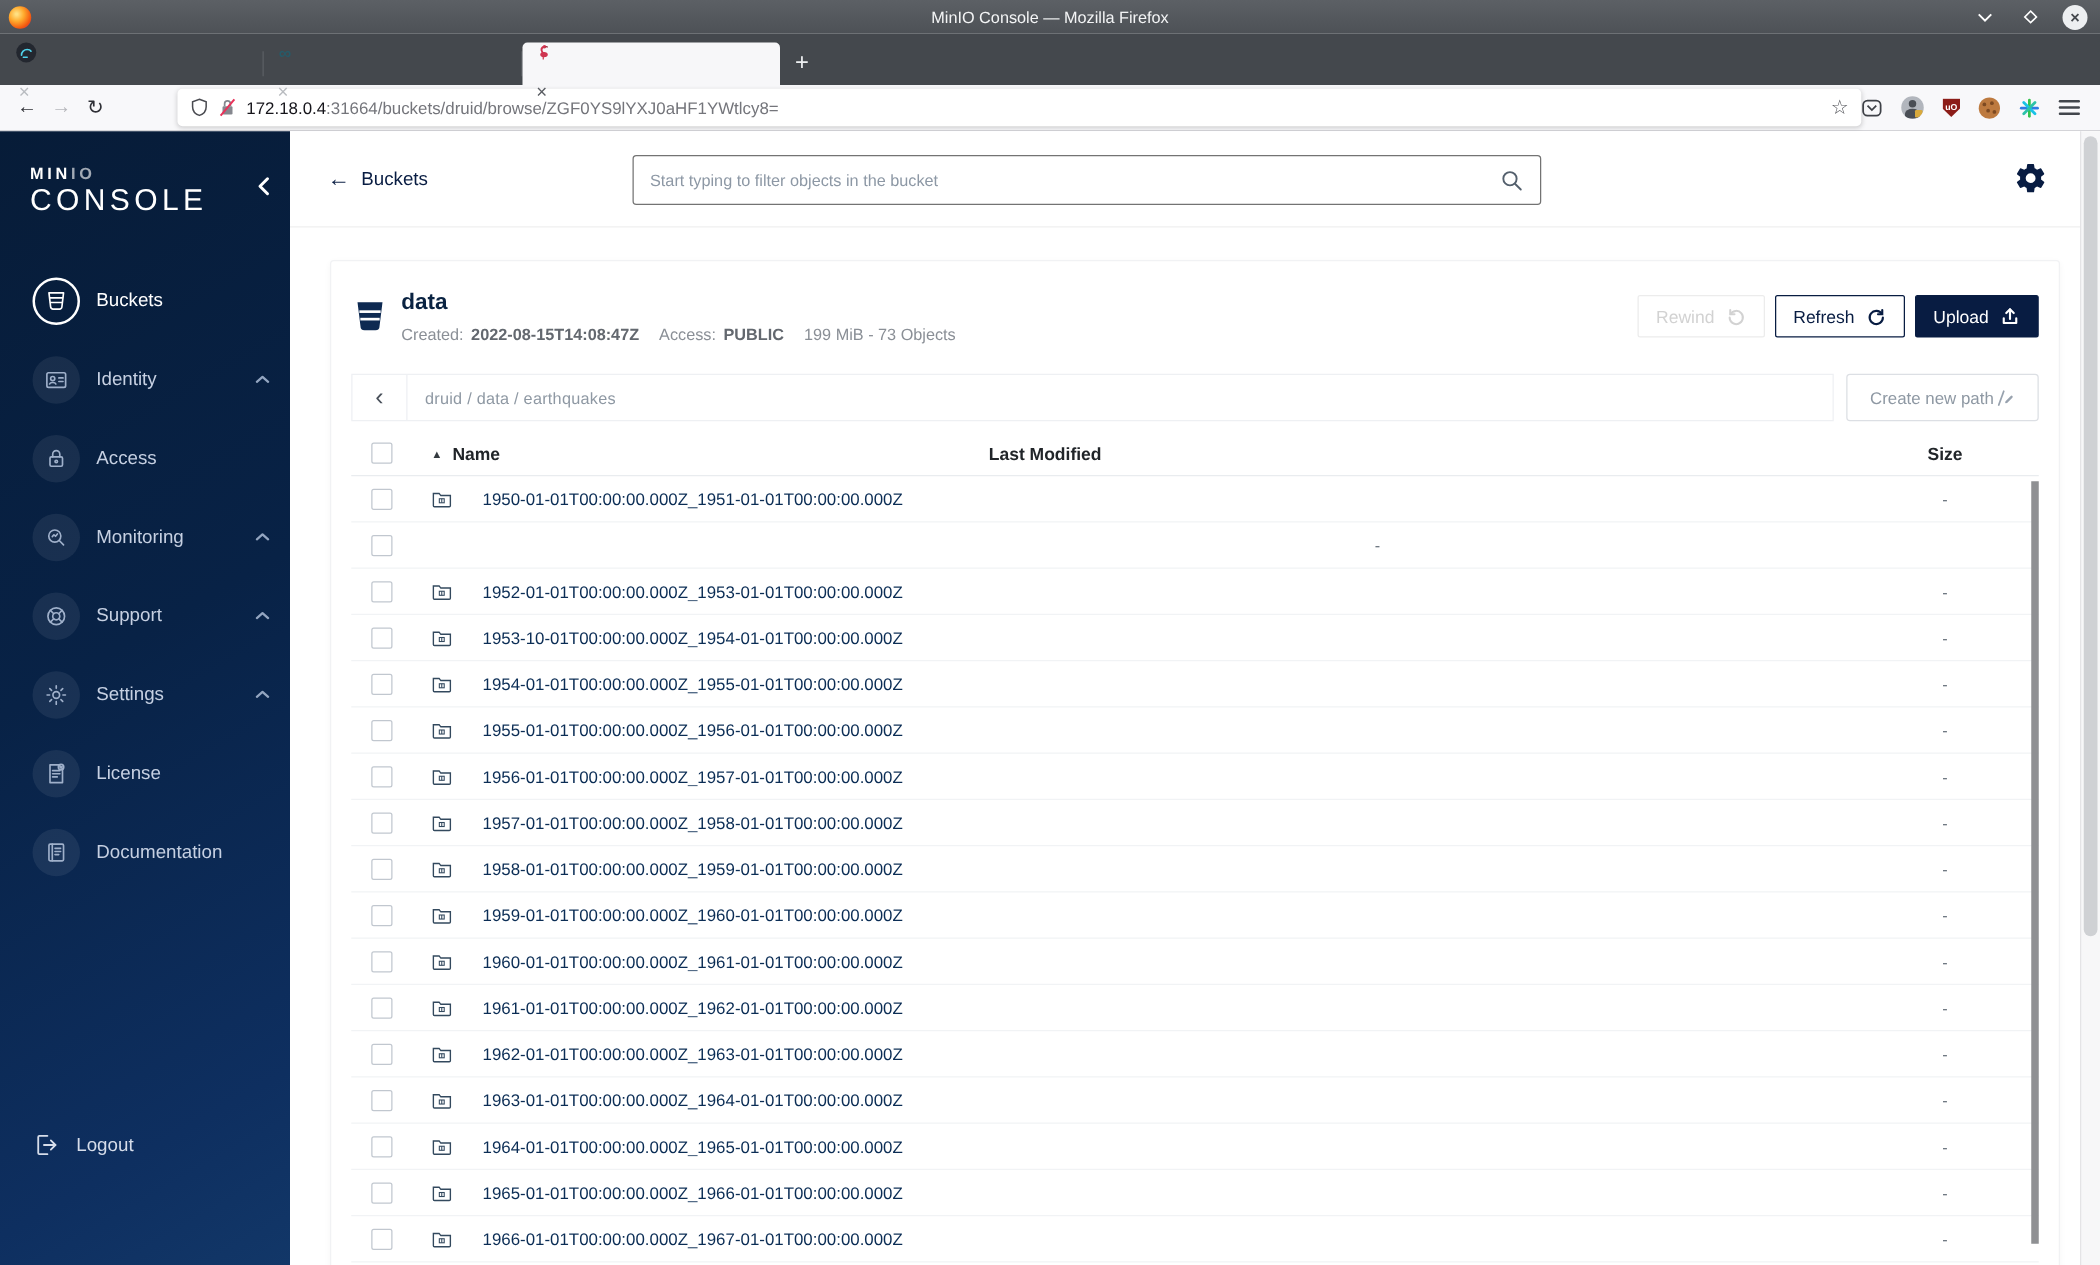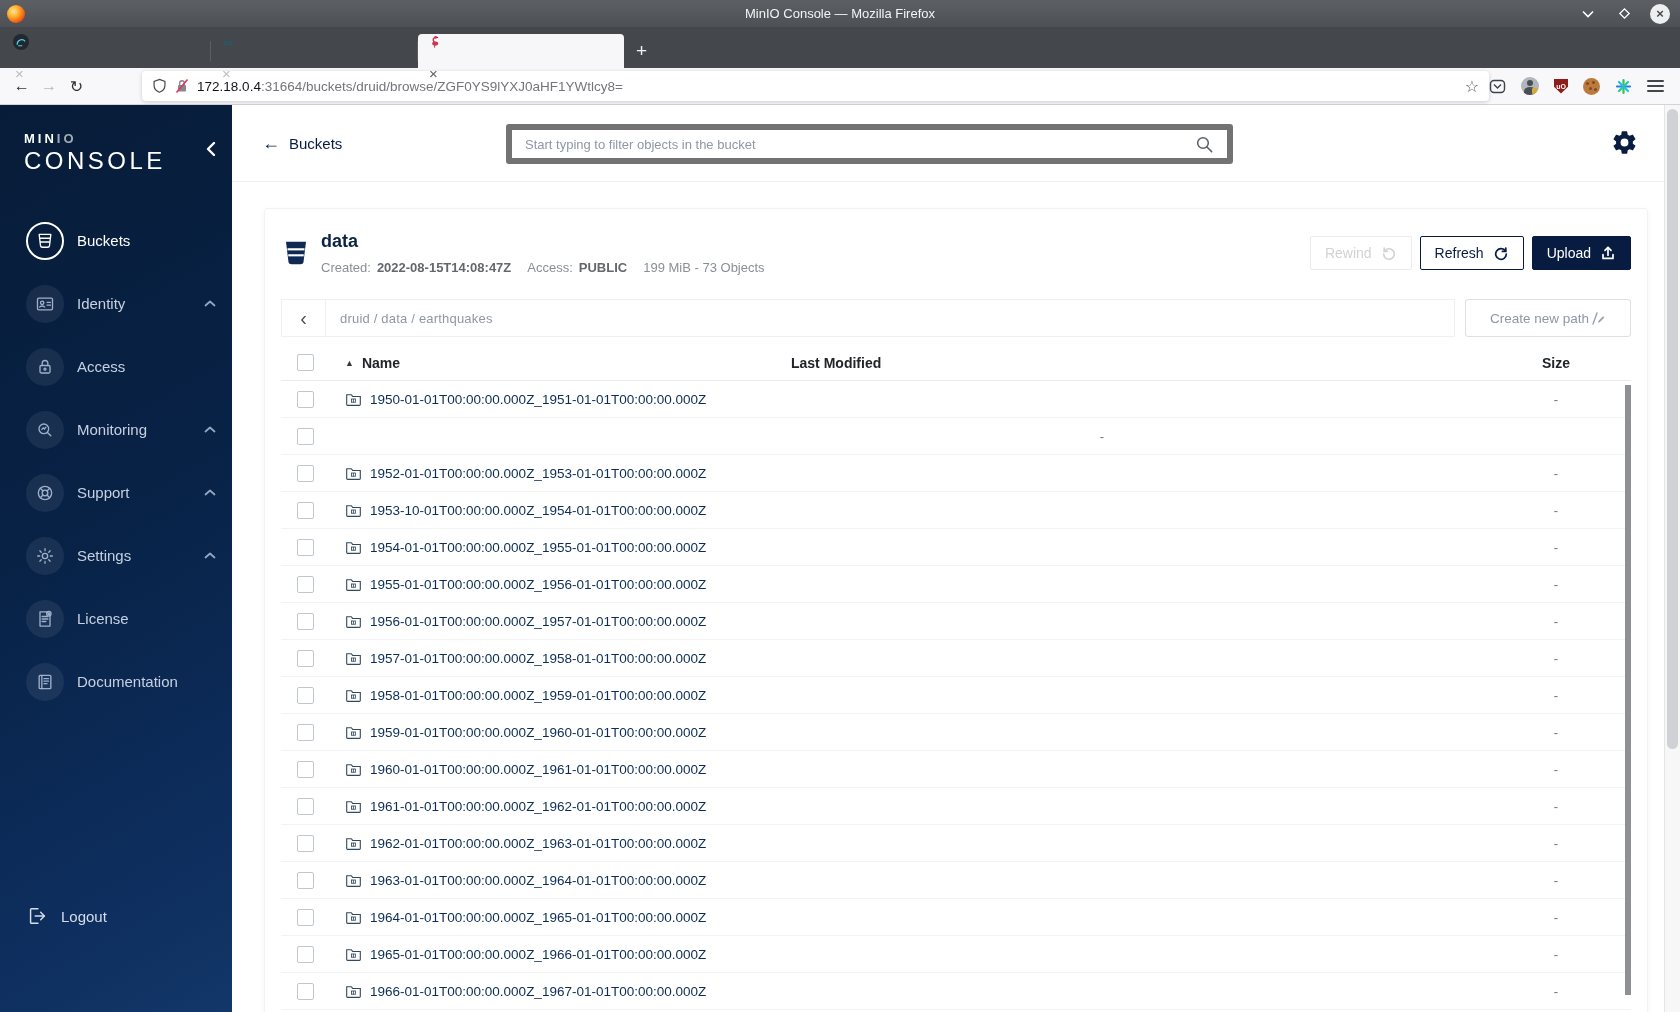--- a/index.html
+++ b/index.html
@@ -69,21 +69,21 @@
   .menu-item.selected .icon-circle { background:transparent; border:2px solid #fff; }
   .menu-item.selected { color:#fff; }
   .menu-chevron { margin-left:auto; display:flex; }
   .logout-item { margin-top:auto; margin-bottom:74px; display:flex; align-items:center; gap:13px; padding:0 26px; height:44px; color:#d6ddea; font-size:15px; }
 
   
   .main { flex:1; position:relative; background:#fff; overflow:hidden; }
   .app-header { height:77px; border-bottom:1px solid #f0f0f0; position:relative; display:flex; align-items:center; padding:0 30px; }
   .back-link { display:flex; align-items:center; gap:9px; color:#081c42; font-size:15px; }
   .back-arrow { font-size:18px; line-height:1; color:#081c42; }
-  .search-box { position:absolute; left:274px; top:19px; width:727px; height:40px; border:6px solid #737373; border-radius:3px;
+  .search-box { position:absolute; left:274px; top:19px; width:727px; height:40px; border:1px solid #737373; border-radius:3px;
     display:flex; align-items:center; padding:0 13px; background:#fff; }
   .search-box input { border:0; outline:0; flex:1; font-size:13px; font-family:"Liberation Sans",sans-serif; color:#334; background:transparent; }
   .search-box input::placeholder { color:#8d98a5; }
   .gear-btn { position:absolute; right:42px; top:24px; }
 
   
   .card { position:absolute; left:32px; top:103px; width:1384px; height:1200px; background:#fff;
     border:1px solid #f1f2f4; border-radius:3px; box-shadow:0 2px 6px rgba(0,0,0,.04); }
   .card-header { display:flex; align-items:center; padding:22px 16px 10px 16px; }
   .bucket-title-block { margin-left:10px; }
@@ -96,34 +96,34 @@
   .btn-rewind { color:#d2d2d2; border-color:#ececec; }
   .btn-refresh { color:#081c42; border-color:#081c42; }
   .btn-upload { color:#fff; background:#081c42; border-color:#081c42; }
 
   
   .browse-row { display:flex; gap:10px; margin:14px 16px 0 16px; height:38px; }
   .crumb-box { flex:1; border:1px solid #eef0f3; display:flex; align-items:center; }
   .crumb-back { width:44px; height:100%; border-right:1px solid #eef0f3; display:flex; align-items:center; justify-content:center;
     font-size:20px; color:#49505a; }
   .crumb-text { padding-left:14px; font-size:13px; color:#8e98a3; letter-spacing:.2px; }
-  .create-path-btn { width:166px; border:1px solid #dcdfe4; border-radius:3px; color:#8e98a3; font-size:13.5px;
+  .create-path-btn { width:154px; border:1px solid #dcdfe4; border-radius:3px; color:#8e98a3; font-size:13.5px;
     display:flex; align-items:center; justify-content:center; gap:0; background:#fff; }
 
   
   .obj-table { margin:8px 16px 0 16px; position:relative; }
   .t-row { display:flex; align-items:center; height:37px; border-bottom:1px solid #f1f3f5; }
   .t-head { height:36px; border-bottom:1px solid #e9ecef; font-weight:bold; font-size:14px; color:#212529; }
   .col-check { width:56px; flex:0 0 56px; display:flex; align-items:center; padding-left:16px; }
   .checkbox { width:17px; height:17px; border:1px solid #c1c7cf; border-radius:2px; background:#fff; }
   .col-name { flex:1; display:flex; align-items:center; gap:8px; padding-left:8px; overflow:hidden; }
   .sort-tri { font-size:9px; color:#343a40; }
   .col-mod { width:690px; flex:0 0 690px; font-size:14px; }
   .col-size { width:150px; flex:0 0 150px; text-align:center; }
-  .row-name { font-size:13.5px; color:#0b2d55; white-space:nowrap; }
+  .row-name { font-size:13.5px; color:#0b2d55; white-space:nowrap;margin-left:16px; }
   .row-size { font-size:13px; color:#6a737d; }
   .table-thumb { position:absolute; right:0; top:40px; width:6px; height:610px; background:#8f9093; }
 
   
   .page-scrollbar { position:absolute; right:0; top:0; width:16px; height:100%; background:#f7f7f8; border-left:1px solid #e4e4e6; z-index:5; }
   .page-thumb { position:absolute; left:2px; top:4px; width:11px; height:640px; background:#cfd1d4; border-radius:6px; }
 
   svg { display:block; }
 </style>
 </head>

